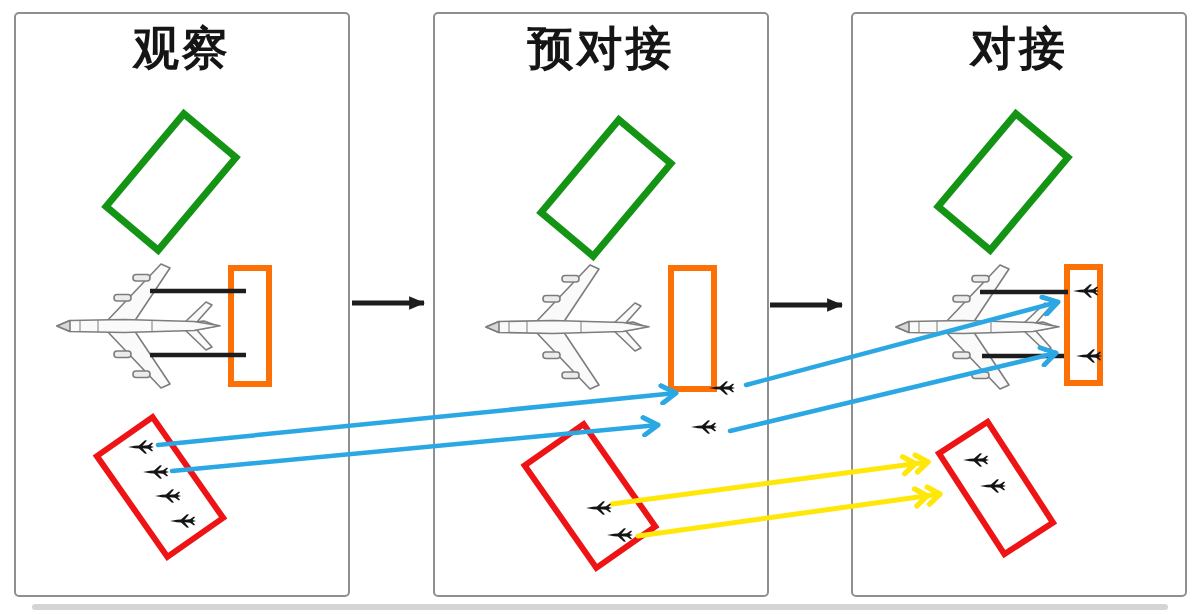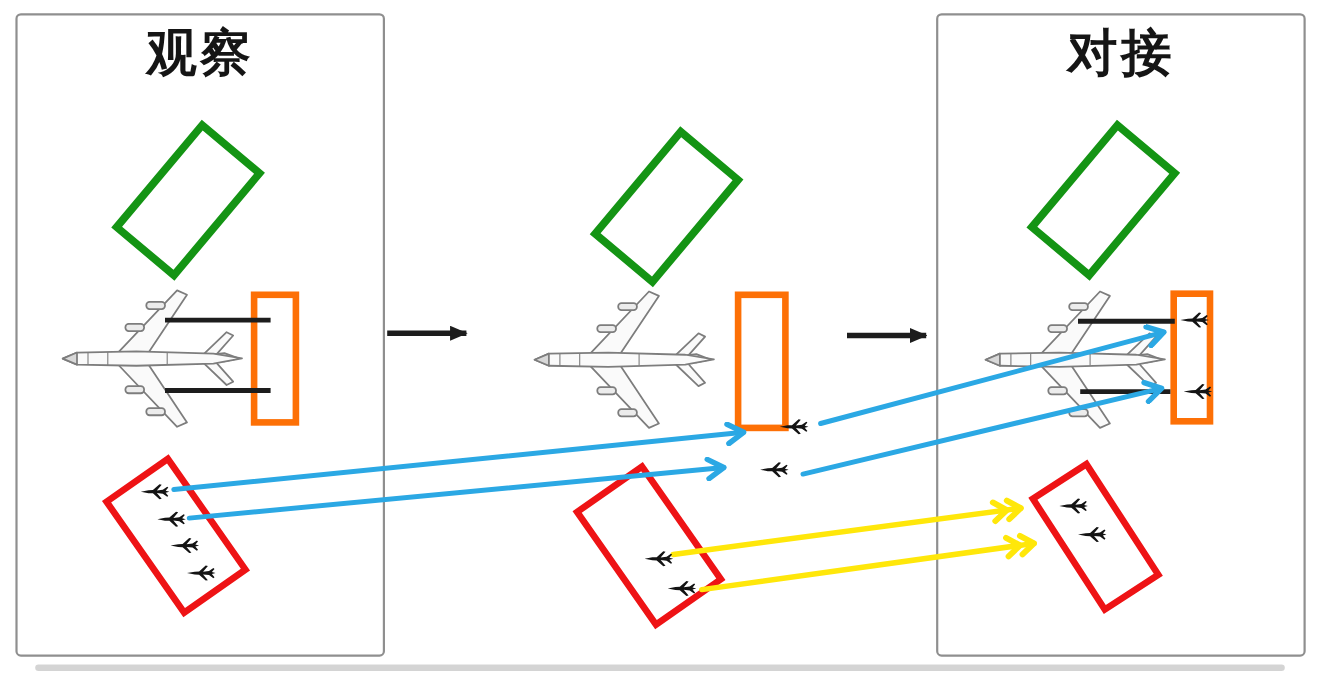--- a/index.html
+++ b/index.html
@@ -31,20 +31,23 @@
   .shadow-bar{position:absolute;left:32px;top:604px;width:1136px;height:6px;
               background:#cdcdcd;border-radius:3px;opacity:.85;filter:blur(.5px);}
 </style>
 </head>
 <body>
 
 <div class="canvas">
 
   <div class="panel" id="panel-1">
     <div class="panel-title">观察</div>
+  </div>
+  <div class="panel" id="panel-2">
+    <div class="panel-title">预对接</div>
   </div>
   <div class="panel" id="panel-3">
     <div class="panel-title">对接</div>
   </div>
 
   <div class="zrect green" id="g1"></div>
   <div class="zrect green" id="g2"></div>
   <div class="zrect green" id="g3"></div>
 
   <div class="zrect orange" id="o1"></div>

